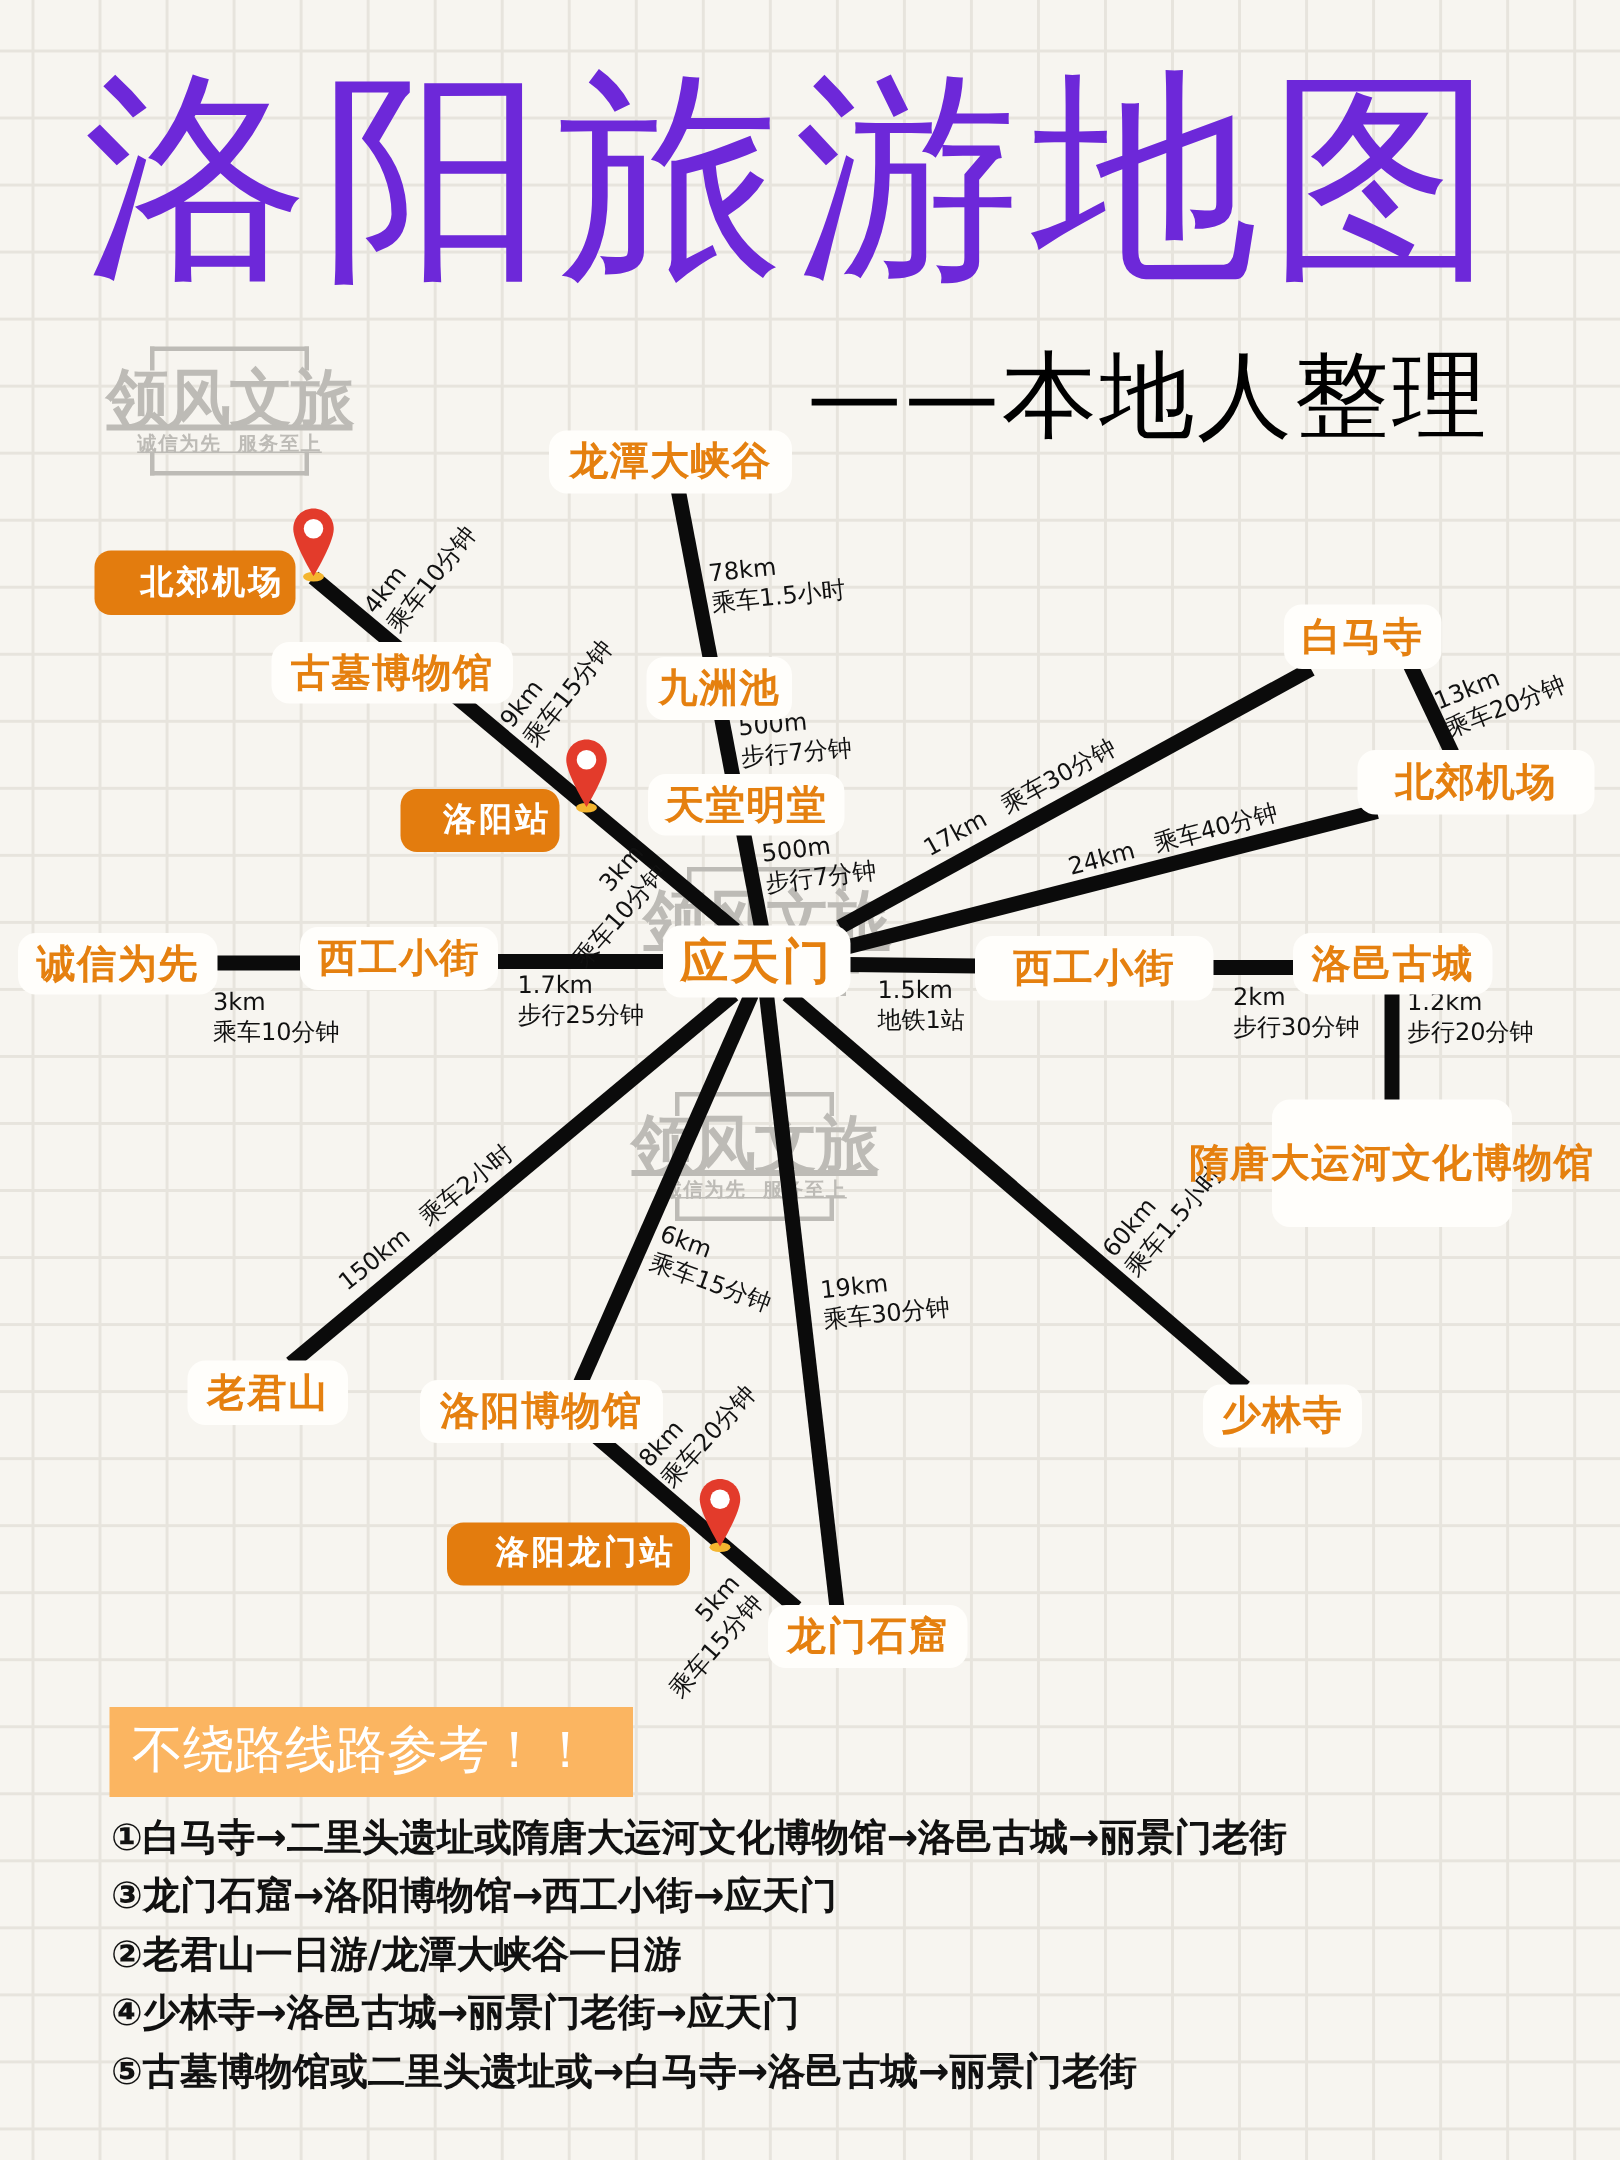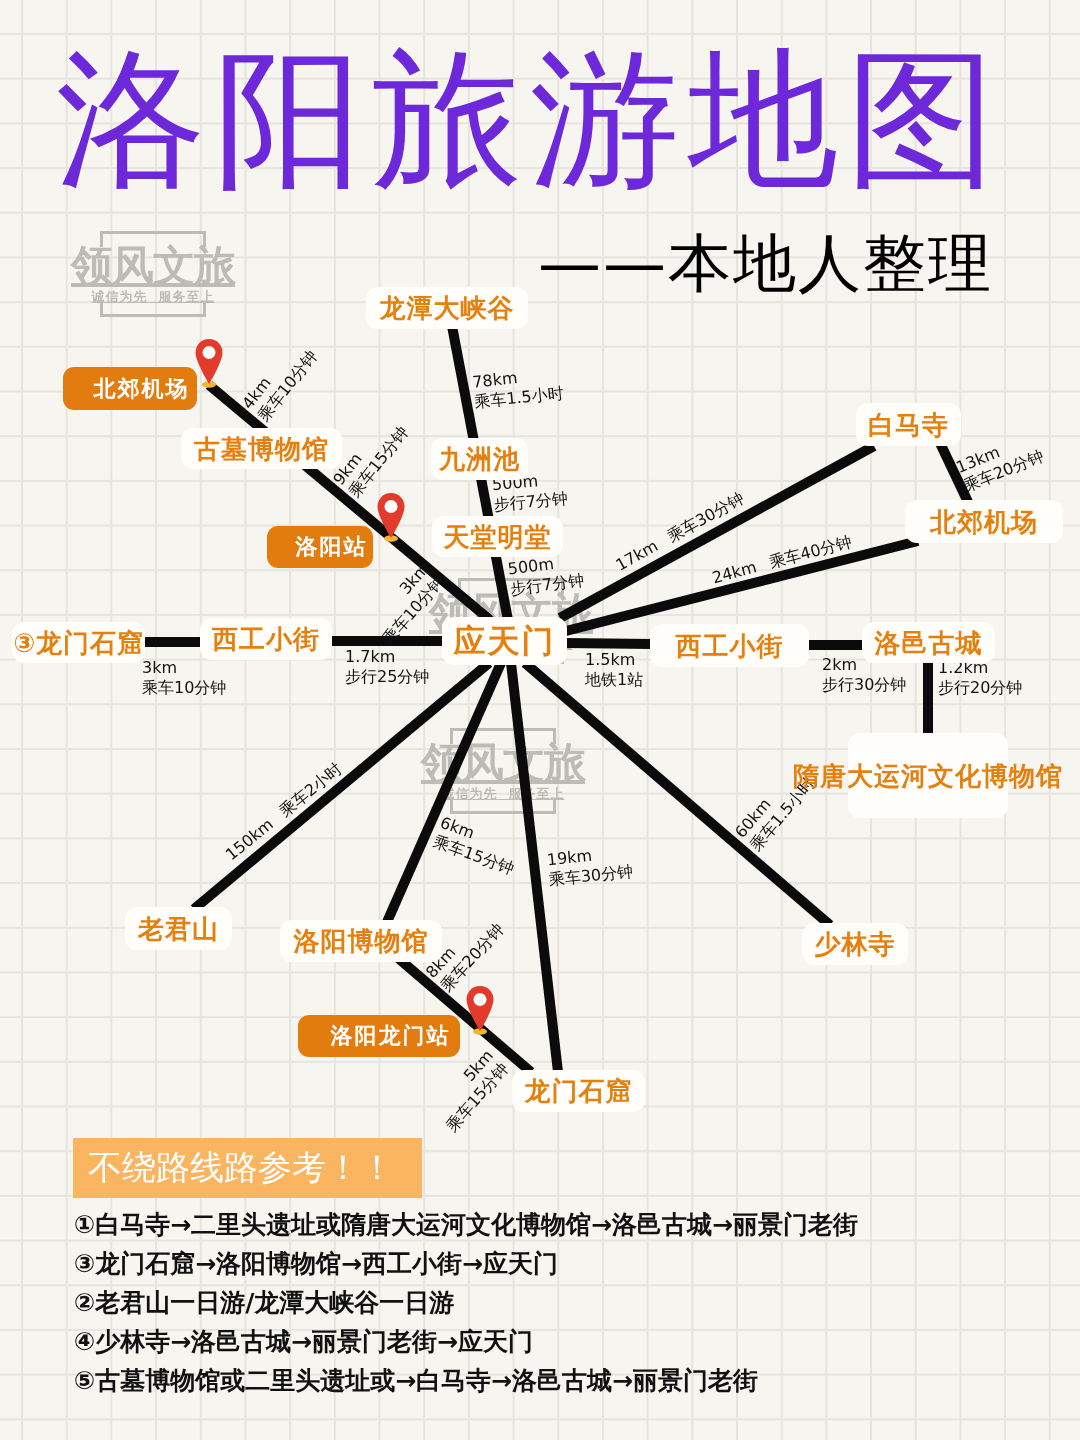--- a/index.html
+++ b/index.html
@@ -206,21 +206,21 @@
   <span class="d">5km</span>
   <span class="t">乘车15分钟</span>
 </div>
 
 <div class="place" style="left:366px; top:287px; width:162px; height:42px;">龙潭大峡谷</div>
 <div class="place" style="left:181px; top:428px; width:161px; height:41px;">古墓博物馆</div>
 <div class="place" style="left:431px; top:438px; width:97px; height:42px;">九洲池</div>
 <div class="place" style="left:432px; top:516px; width:131px; height:41px;">天堂明堂</div>
 <div class="place" style="left:856px; top:403px; width:105px; height:43px;">白马寺</div>
 <div class="place" style="left:905px; top:500px; width:158px; height:43px;">北郊机场</div>
-<div class="place" style="left:12px; top:622px; width:133px; height:41px;">③龙门石窟</div>
+<div class="place" style="left:12px; top:622px; width:133px; height:41px;">诚信为先</div>
 <div class="place" style="left:200px; top:618px; width:132px; height:42px;">西工小街</div>
 <div class="place big" style="left:442px; top:617px; width:125px; height:48px;">应天门</div>
 <div class="place" style="left:650px; top:624px; width:159px; height:43px;">西工小街</div>
 <div class="place" style="left:862px; top:622px; width:133px; height:41px;">洛邑古城</div>
 <div class="place two" style="left:848px; top:733px; width:160px; height:85px;">
   <span>隋唐大运河</span>
   <span>文化博物馆</span>
 </div>
 <div class="place" style="left:125px; top:907px; width:107px; height:43px;">老君山</div>
 <div class="place" style="left:280px; top:920px; width:162px; height:42px;">洛阳博物馆</div>

